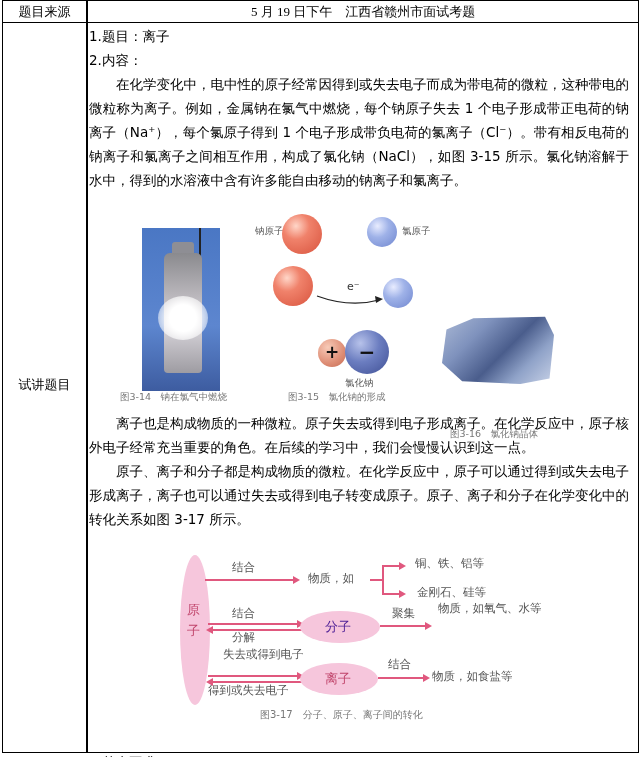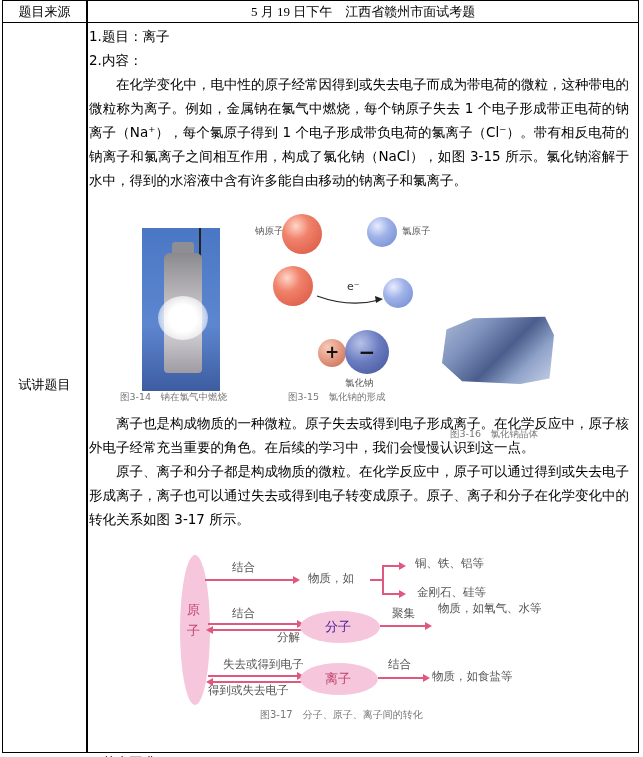--- a/index.html
+++ b/index.html
@@ -116,28 +116,28 @@
   <div class="arrow" style="left:190px; top:32px; width:12px;"></div>
   <div class="vline" style="left:202px; top:18px; height:29px;"></div>
   <div class="arrow r" style="left:202px; top:18px; width:22px;"></div>
   <div class="arrow r" style="left:202px; top:46px; width:22px;"></div>
   <div class="d-text" style="left:235px; top:9px;">铜、铁、铝等</div>
   <div class="d-text" style="left:237px; top:38px;">金刚石、硅等</div>
 
   <div class="d-text" style="left:52px; top:59px;">结合</div>
   <div class="arrow r" style="left:28px; top:76px; width:94px;"></div>
   <div class="arrow l" style="left:28px; top:82px; width:94px;"></div>
-  <div class="d-text" style="left:52px; top:83px;margin-left:45px;">分解</div>
+  <div class="d-text" style="left:52px; top:83px;">分解</div>
   <div class="ellipse" style="left:120px; top:64px; width:80px; height:32px;"></div>
   <div class="d-text" style="left:145px; top:71px; font-size:13px; color:#4c1d95;">分子</div>
   <div class="d-text" style="left:212px; top:59px;">聚集</div>
   <div class="arrow r" style="left:200px; top:78px; width:50px;"></div>
   <div class="d-text" style="left:258px; top:54px;">物质，如氧气、水等</div>
 
-  <div class="d-text" style="left:28px; top:110px;padding-left:15px;">失去或得到电子</div>
+  <div class="d-text" style="left:28px; top:100px;padding-left:15px;">失去或得到电子</div>
   <div class="arrow r" style="left:28px; top:128px; width:94px;"></div>
   <div class="arrow l" style="left:28px; top:134px; width:94px;"></div>
   <div class="d-text" style="left:28px; top:136px;">得到或失去电子</div>
   <div class="ellipse" style="left:120px; top:116px; width:78px; height:32px;"></div>
   <div class="d-text" style="left:145px; top:123px; font-size:13px; color:#c0446b;">离子</div>
   <div class="d-text" style="left:208px; top:110px;">结合</div>
   <div class="arrow r" style="left:198px; top:130px; width:50px;"></div>
   <div class="d-text" style="left:252px; top:122px;">物质，如食盐等</div>
 
   <div class="cap" style="left:80px; top:161px; font-size:10px;">图3-17　分子、原子、离子间的转化</div>

